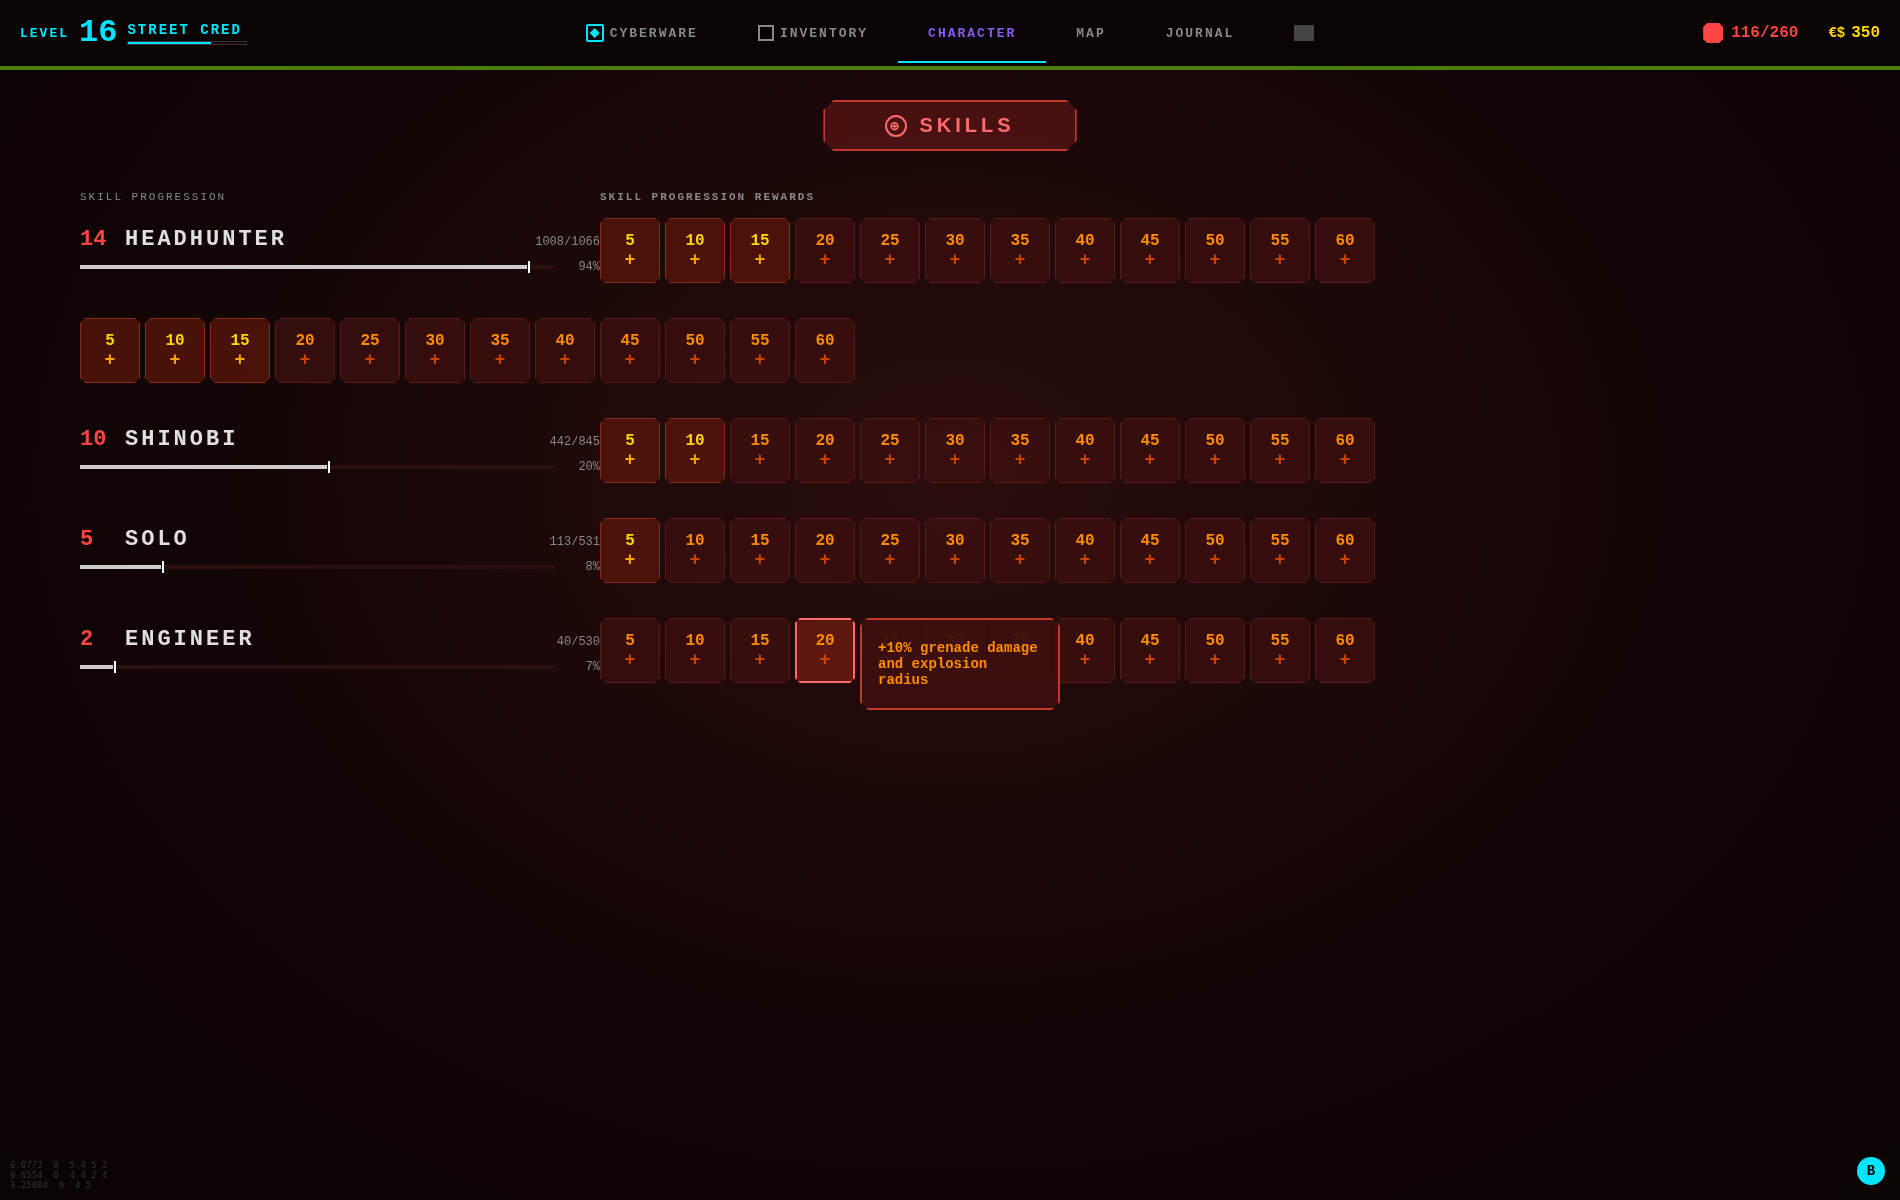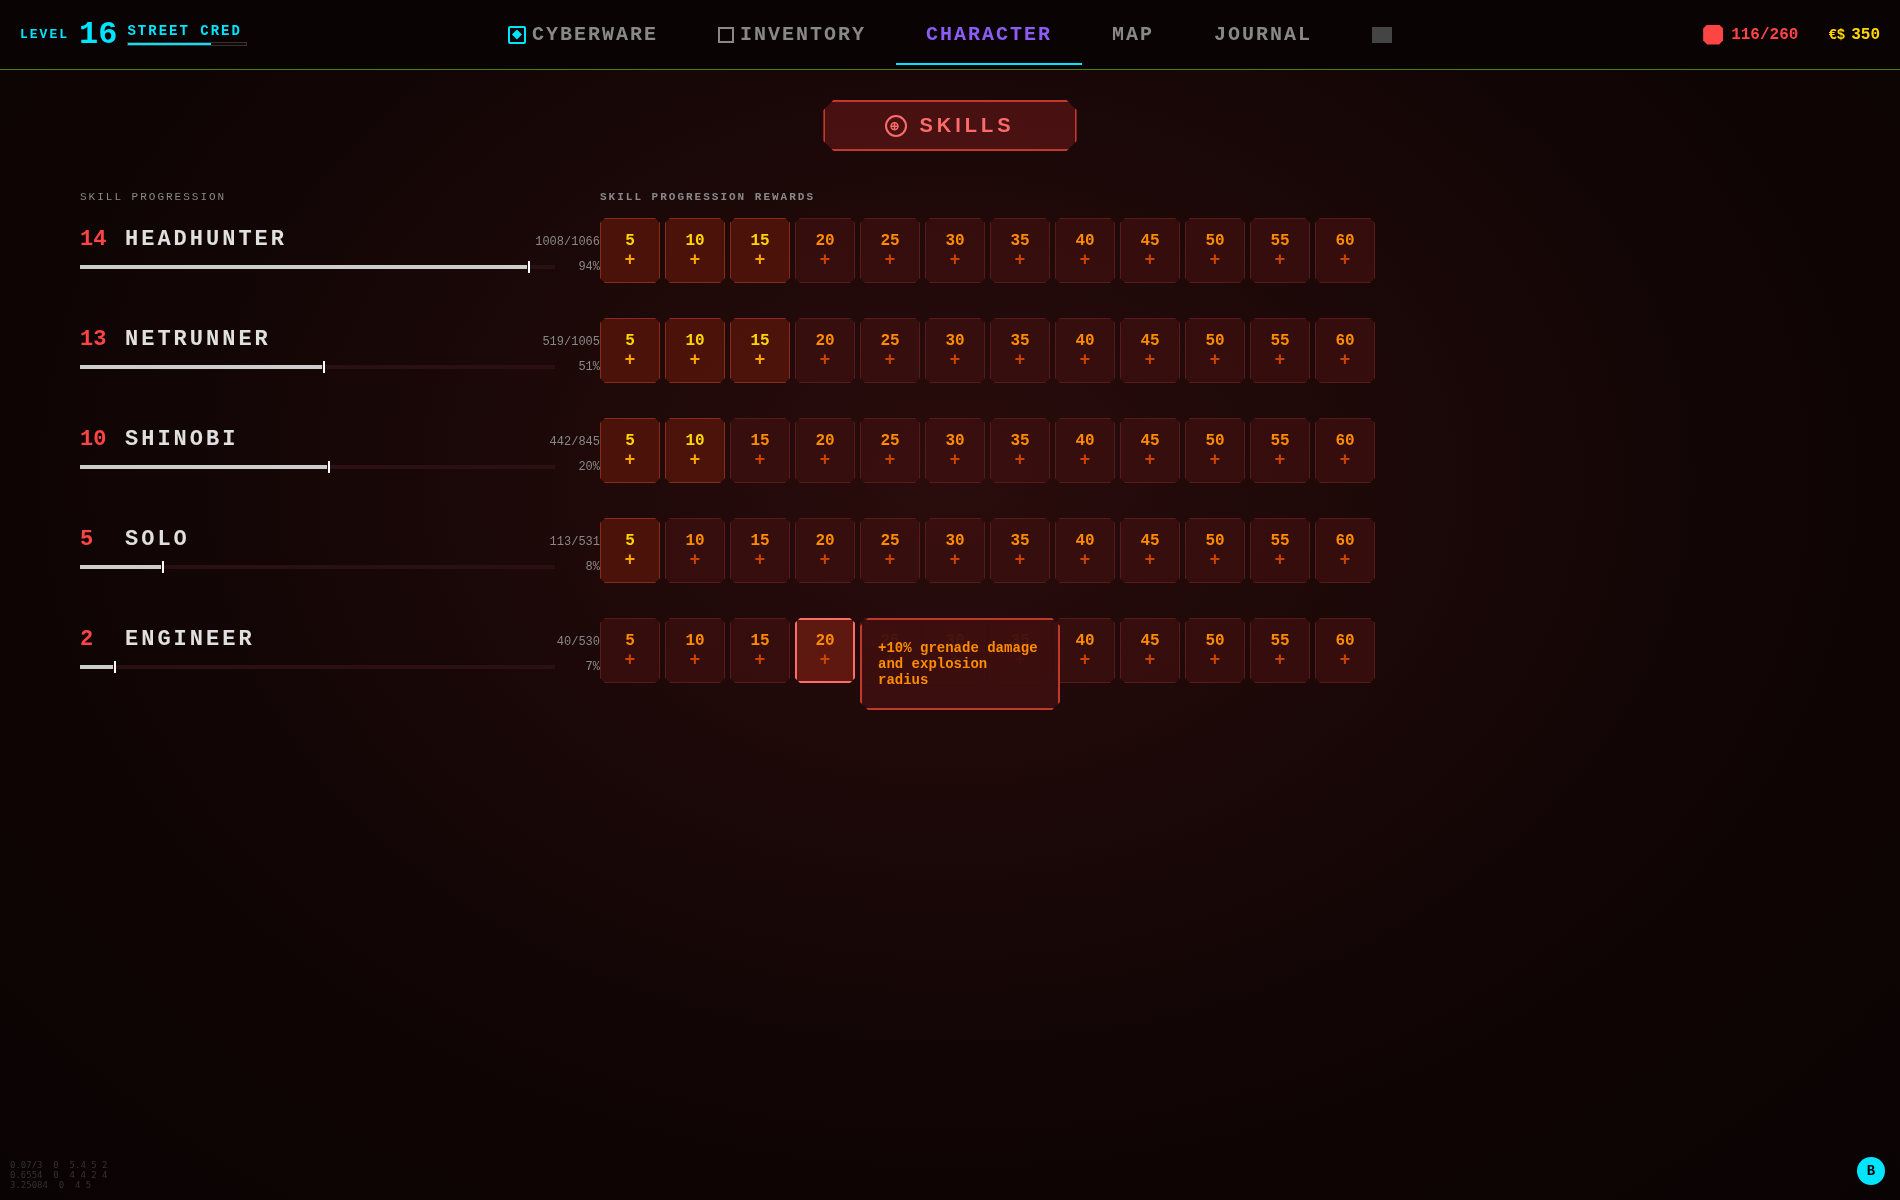--- a/index.html
+++ b/index.html
@@ -20,21 +20,21 @@
       z-index: 0;
     }
 
     
     .topbar {
       position: relative;
       z-index: 10;
       width: 100%;
       height: 70px;
       background: rgba(10,3,3,0.95);
-      border-bottom: 1px solid #4d7c0f;
+      border-bottom: 4px solid #4d7c0f;
       display: flex;
       align-items: center;
       padding: 0 20px;
     }
 
     .level-section {
       display: flex;
       align-items: center;
       gap: 10px;
       min-width: 250px;
@@ -75,21 +75,21 @@
 
     .nav-center {
       flex: 1;
       display: flex;
       justify-content: center;
       align-items: center;
       gap: 0;
     }
     .nav-item {
       color: #888;
-      font-size: 20px;
+      font-size: 13px;
       letter-spacing: 2px;
       font-weight: bold;
       padding: 0 30px;
       height: 60px;
       display: flex;
       align-items: center;
       cursor: pointer;
       position: relative;
       text-transform: uppercase;
     }
@@ -502,33 +502,20 @@
             <div class="reward-num">55</div>
             <div class="reward-plus">+</div>
           </div>
           <div class="reward-tile">
             <div class="reward-num">60</div>
             <div class="reward-plus">+</div>
           </div>
         </div>
       </div>
       <div class="skill-row">
-        <div class="skill-left">
-          <div class="skill-name-row">
-            <span class="skill-level-num">13</span>
-            <span class="skill-name">NETRUNNER</span>
-            <span class="skill-xp">519/1005</span>
-          </div>
-          <div class="skill-bar-row">
-            <div class="skill-bar-bg">
-              <div class="skill-bar-fill" style="width: 51%;"></div>
-            </div>
-            <span class="skill-percent">51%</span>
-          </div>
-        </div>
         <div class="rewards-grid" style="position: relative;">
           <div class="reward-tile unlocked">
             <div class="reward-num">5</div>
             <div class="reward-plus">+</div>
           </div>
           <div class="reward-tile unlocked">
             <div class="reward-num">10</div>
             <div class="reward-plus">+</div>
           </div>
           <div class="reward-tile unlocked">

